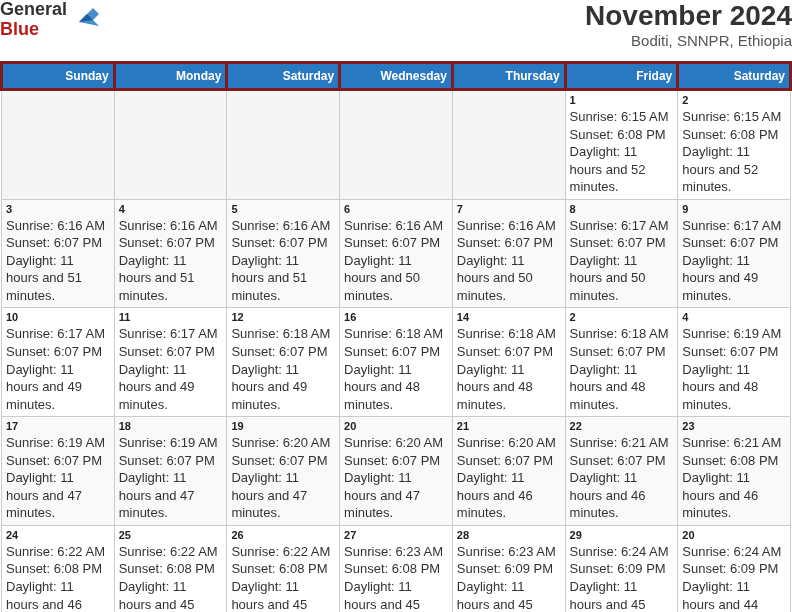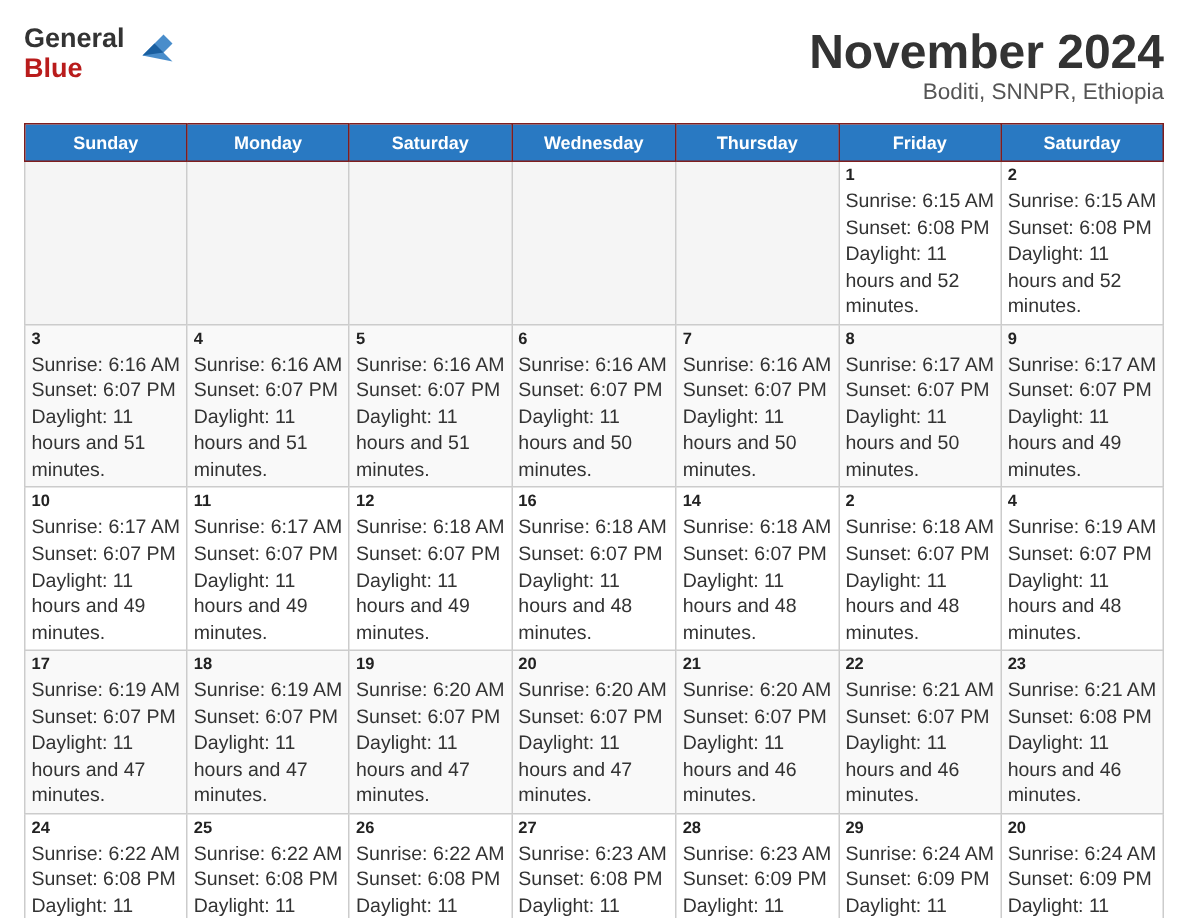--- a/index.html
+++ b/index.html
@@ -7,56 +7,55 @@
       font-family: Arial, sans-serif;
       background: #fff;
       width: 792px;
       height: 612px;
       overflow: hidden;
     }
     .page {
       width: 792px;
       height: 612px;
       background: #fff;
-      padding: 16px;
     }
     .header {
       display: flex;
       align-items: flex-start;
       justify-content: space-between;
       margin-bottom: 12px;
     }
     .logo {
       display: flex;
       align-items: center;
     }
     .title-block {
       text-align: right;
     }
     .month-title {
-      font-size: 32px;
+      font-size: 28px;
       font-weight: bold;
       color: #333;
     }
     .location-title {
       font-size: 15px;
       color: #555;
     }
     .calendar {
       width: 100%;
       border-collapse: collapse;
     }
     .calendar th {
       background: #2979c2;
       color: #fff;
       font-size: 12px;
       font-weight: bold;
       padding: 5px 4px;
-      text-align: center;
-      border: 1px solid #7f1d1d;
+      text-align: right;
+      border: 3px solid #7f1d1d;
     }
     .calendar td {
       border: 1px solid #ccc;
       vertical-align: top;
       padding: 3px 4px;
       font-size: 9.5px;
       color: #222;
       width: 113px;
       height: 80px;
       background: #fff;

